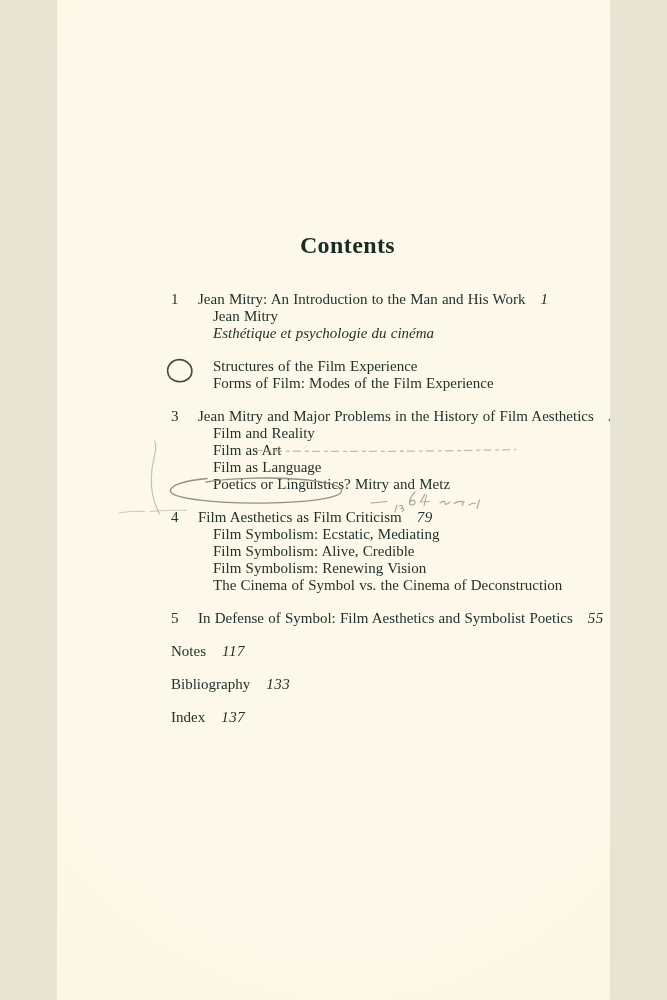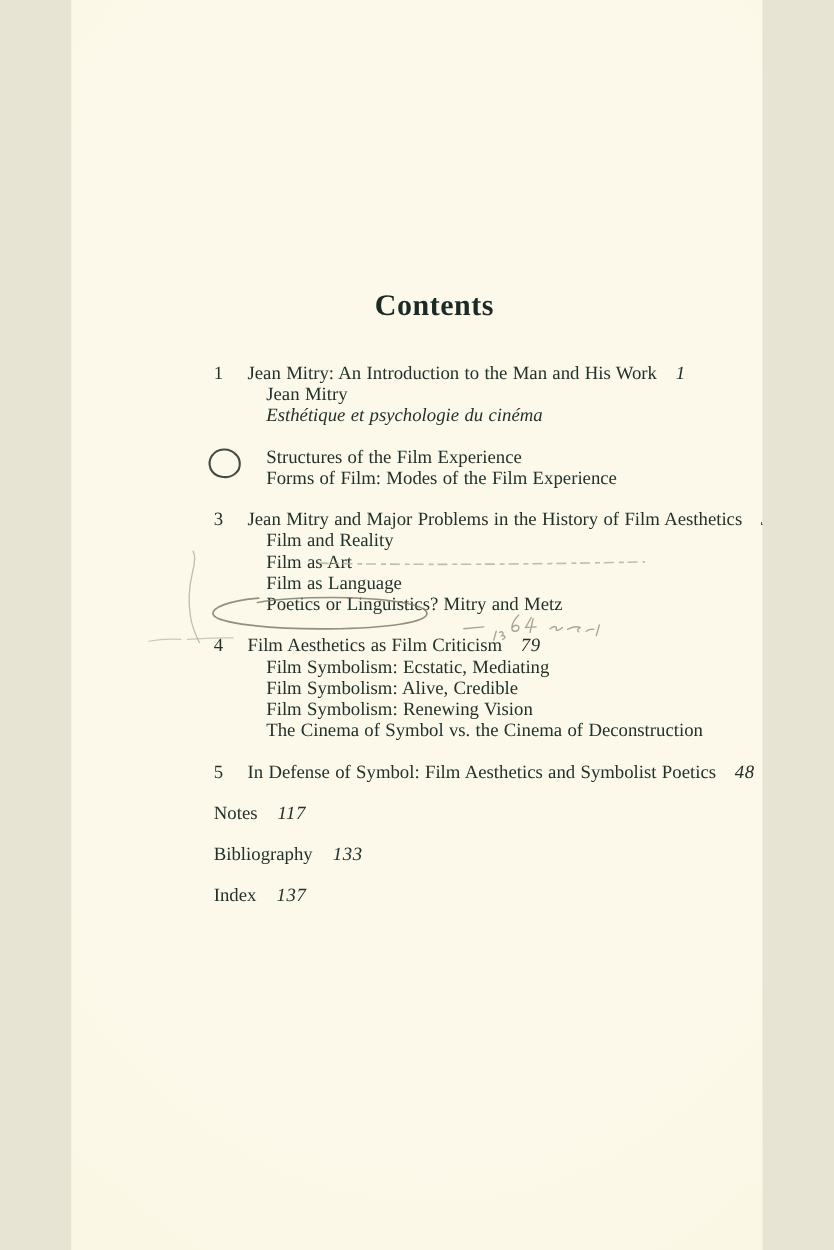--- a/index.html
+++ b/index.html
@@ -99,21 +99,21 @@
         <span class="num">4</span><span class="ttl">Film Aesthetics as Film Criticism</span><span class="pg">79</span>
       </div>
       <div class="line sub">Film Symbolism: Ecstatic, Mediating</div>
       <div class="line sub">Film Symbolism: Alive, Credible</div>
       <div class="line sub">Film Symbolism: Renewing Vision</div>
       <div class="line sub">The Cinema of Symbol vs. the Cinema of Deconstruction</div>
     </div>
 
     <div class="chapter">
       <div class="line main">
-        <span class="num">5</span><span class="ttl">In Defense of Symbol: Film Aesthetics and Symbolist Poetics</span><span class="pg">48</span>
+        <span class="num">5</span><span class="ttl">In Defense of Symbol: Film Aesthetics and Symbolist Poetics</span><span class="pg">55</span>
       </div>
     </div>
 
     <div class="back-row">
       <span class="lbl">Notes</span><span class="pg">117</span>
     </div>
     <div class="back-row">
       <span class="lbl">Bibliography</span><span class="pg">133</span>
     </div>
     <div class="back-row">

